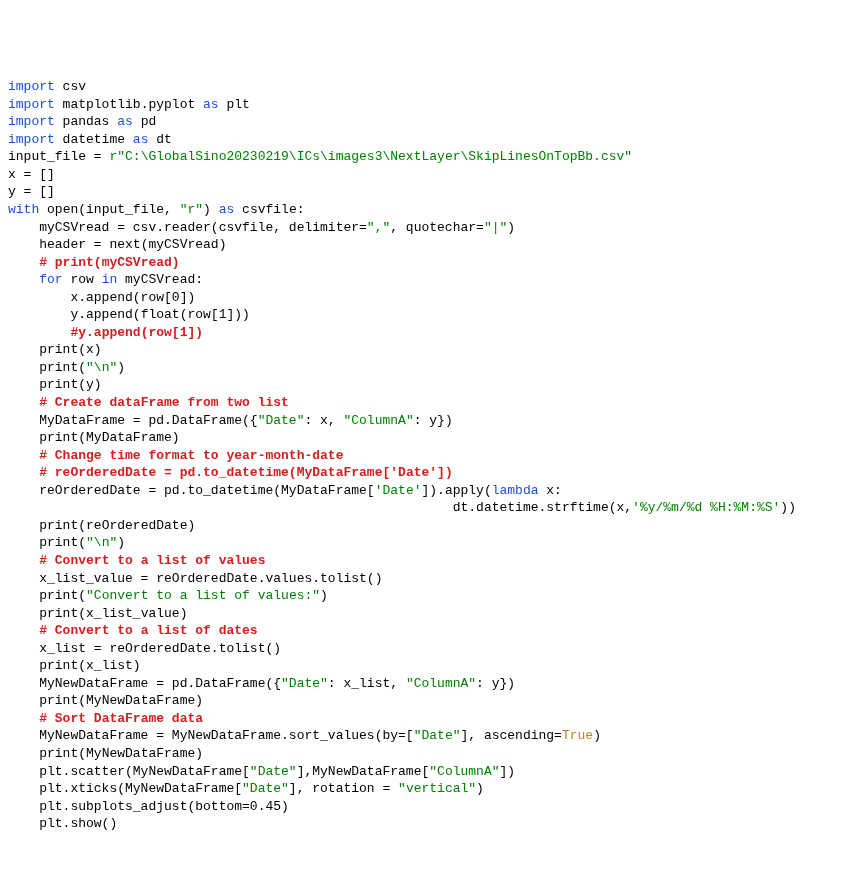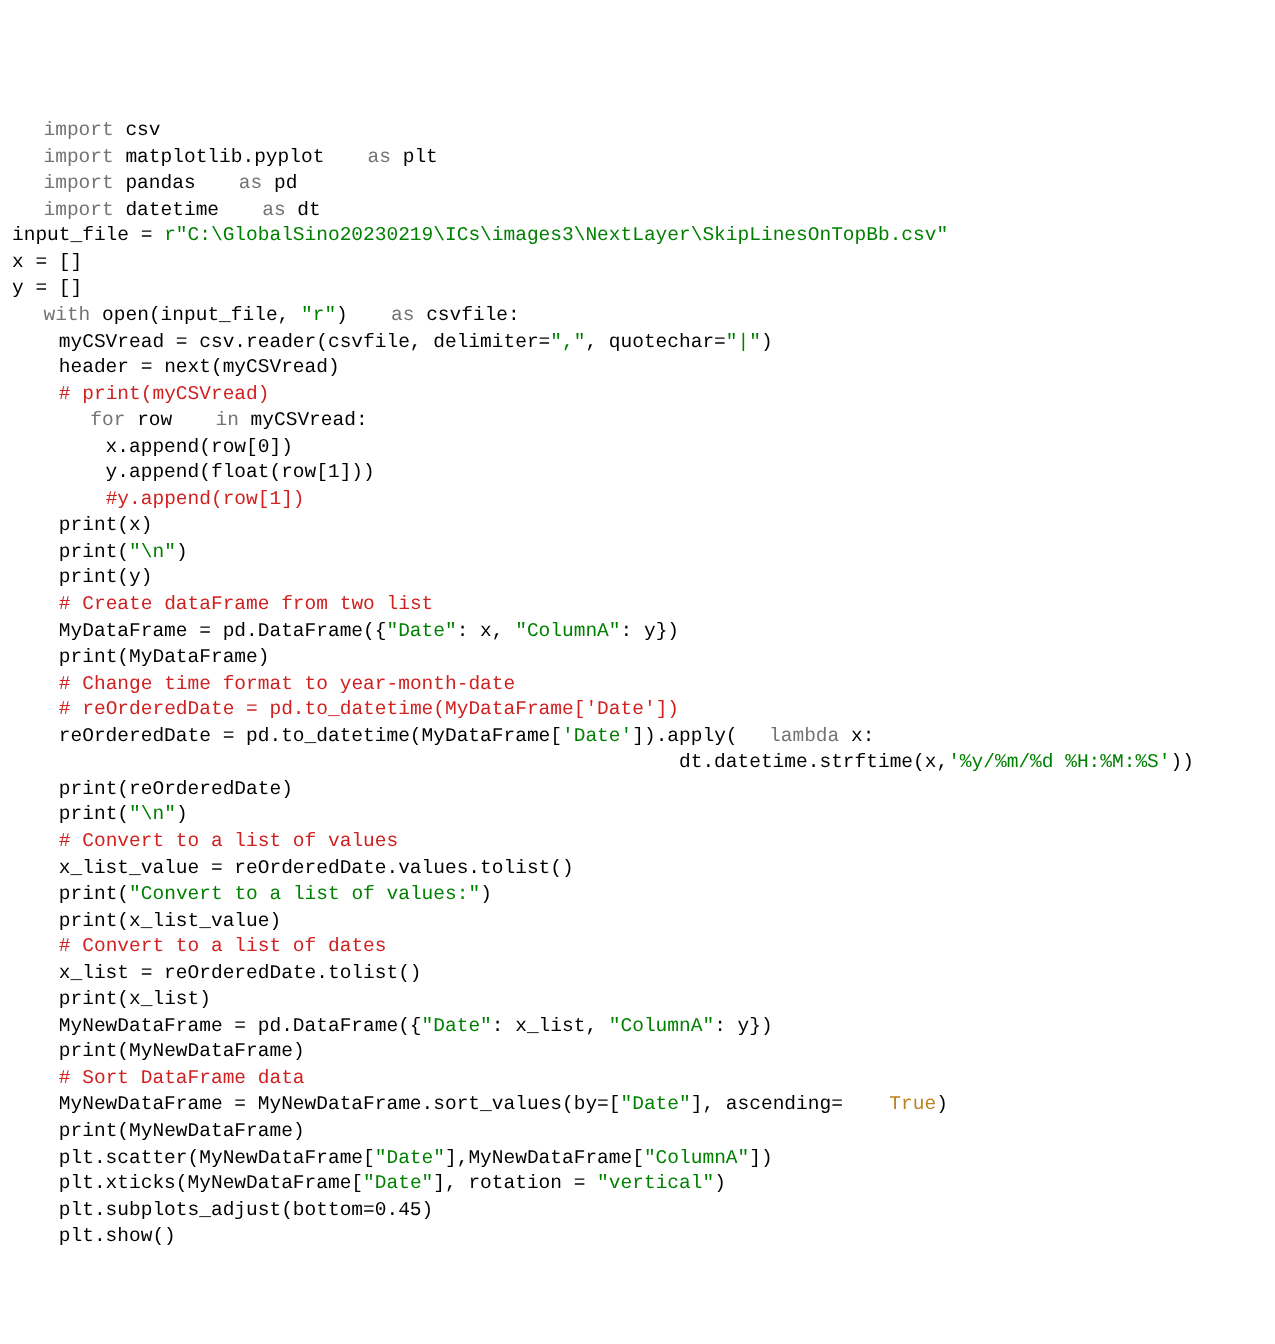--- a/index.html
+++ b/index.html
@@ -8,26 +8,26 @@
     font-family: "Courier New", Courier, monospace;
     font-size: 13px;
     line-height: 1.35;
     background: #ffffff;
     color: #000000;
     white-space: pre;
   }
   .code {
     white-space: pre;
   }
-  .kw { color: #737373; margin-left: 21px; }        
+  .kw { color: #1d4ed8; }        
   .name { color: #000000; }
   .builtin { color: #000000; }   
   .str { color: #008000; }       
-  .comment { color: #d02020; }   
-  .const { color: #c08020; margin-left: 31px; }
+  .comment { color: #d02020; font-weight: bold; }   
+  .const { color: #c08020; }
 </style>
 </head>
 <body>
 
 
 
 <div class="code" id="code-root"><div><span class="kw">import</span><span class="name"> csv</span></div><div><span class="kw">import</span><span class="name"> matplotlib.pyplot </span><span class="kw">as</span><span class="name"> plt</span></div><div><span class="kw">import</span><span class="name"> pandas </span><span class="kw">as</span><span class="name"> pd</span></div><div><span class="kw">import</span><span class="name"> datetime </span><span class="kw">as</span><span class="name"> dt</span></div><div><span class="name"></span></div><div><span class="name"></span></div><div><span class="name">input_file = </span><span class="str">r"C:\GlobalSino20230219\ICs\images3\NextLayer\SkipLinesOnTopBb.csv"</span></div><div><span class="name"></span></div><div><span class="name">x = []</span></div><div><span class="name">y = []</span></div><div><span class="name"></span></div><div><span class="kw">with</span><span class="name"> </span><span class="builtin">open</span><span class="name">(input_file, </span><span class="str">"r"</span><span class="name">) </span><span class="kw">as</span><span class="name"> csvfile:</span></div><div><span class="name">    myCSVread = csv.reader(csvfile, delimiter=</span><span class="str">","</span><span class="name">, quotechar=</span><span class="str">"|"</span><span class="name">)</span></div><div><span class="name"></span></div><div><span class="name">    header = </span><span class="builtin">next</span><span class="name">(myCSVread)</span></div><div><span class="name">    </span><span class="comment"># print(myCSVread)</span></div><div><span class="name">    </span><span class="kw">for</span><span class="name"> row </span><span class="kw">in</span><span class="name"> myCSVread:</span></div><div><span class="name">        x.append(row[0])</span></div><div><span class="name">        y.append(</span><span class="builtin">float</span><span class="name">(row[1]))</span></div><div><span class="name">        </span><span class="comment">#y.append(row[1])</span></div><div><span class="name">    </span><span class="builtin">print</span><span class="name">(x)</span></div><div><span class="name">    </span><span class="builtin">print</span><span class="name">(</span><span class="str">"\n"</span><span class="name">)</span></div><div><span class="name">    </span><span class="builtin">print</span><span class="name">(y)</span></div><div><span class="name"></span></div><div><span class="name">    </span><span class="comment"># Create dataFrame from two list</span></div><div><span class="name">    MyDataFrame = pd.DataFrame({</span><span class="str">"Date"</span><span class="name">: x, </span><span class="str">"ColumnA"</span><span class="name">: y})</span></div><div><span class="name">    </span><span class="builtin">print</span><span class="name">(MyDataFrame)</span></div><div><span class="name">    </span><span class="comment"># Change time format to year-month-date</span></div><div><span class="name">    </span><span class="comment"># reOrderedDate = pd.to_datetime(MyDataFrame['Date'])</span></div><div><span class="name">    reOrderedDate = pd.to_datetime(MyDataFrame[</span><span class="str">'Date'</span><span class="name">]).apply(</span><span class="kw">lambda</span><span class="name"> x:</span></div><div><span class="name">                                                         dt.datetime.strftime(x,</span><span class="str">'%y/%m/%d %H:%M:%S'</span><span class="name">))</span></div><div><span class="name">    </span><span class="builtin">print</span><span class="name">(reOrderedDate)</span></div><div><span class="name"></span></div><div><span class="name">    </span><span class="builtin">print</span><span class="name">(</span><span class="str">"\n"</span><span class="name">)</span></div><div><span class="name">    </span><span class="comment"># Convert to a list of values</span></div><div><span class="name">    x_list_value = reOrderedDate.values.tolist()</span></div><div><span class="name">    </span><span class="builtin">print</span><span class="name">(</span><span class="str">"Convert to a list of values:"</span><span class="name">)</span></div><div><span class="name">    </span><span class="builtin">print</span><span class="name">(x_list_value)</span></div><div><span class="name"></span></div><div><span class="name">    </span><span class="comment"># Convert to a list of dates</span></div><div><span class="name">    x_list = reOrderedDate.tolist()</span></div><div><span class="name">    </span><span class="builtin">print</span><span class="name">(x_list)</span></div><div><span class="name"></span></div><div><span class="name">    MyNewDataFrame = pd.DataFrame({</span><span class="str">"Date"</span><span class="name">: x_list, </span><span class="str">"ColumnA"</span><span class="name">: y})</span></div><div><span class="name"></span></div><div><span class="name">    </span><span class="builtin">print</span><span class="name">(MyNewDataFrame)</span></div><div><span class="name"></span></div><div><span class="name">    </span><span class="comment"># Sort DataFrame data</span></div><div><span class="name">    MyNewDataFrame = MyNewDataFrame.sort_values(by=[</span><span class="str">"Date"</span><span class="name">], ascending=</span><span class="const">True</span><span class="name">)</span></div><div><span class="name"></span></div><div><span class="name">    </span><span class="builtin">print</span><span class="name">(MyNewDataFrame)</span></div><div><span class="name"></span></div><div><span class="name">    plt.scatter(MyNewDataFrame[</span><span class="str">"Date"</span><span class="name">],MyNewDataFrame[</span><span class="str">"ColumnA"</span><span class="name">])</span></div><div><span class="name"></span></div><div><span class="name">    plt.xticks(MyNewDataFrame[</span><span class="str">"Date"</span><span class="name">], rotation = </span><span class="str">"vertical"</span><span class="name">)</span></div><div><span class="name">    plt.subplots_adjust(bottom=0.45)</span></div><div><span class="name">    plt.show()</span></div></div>
 
 
 

